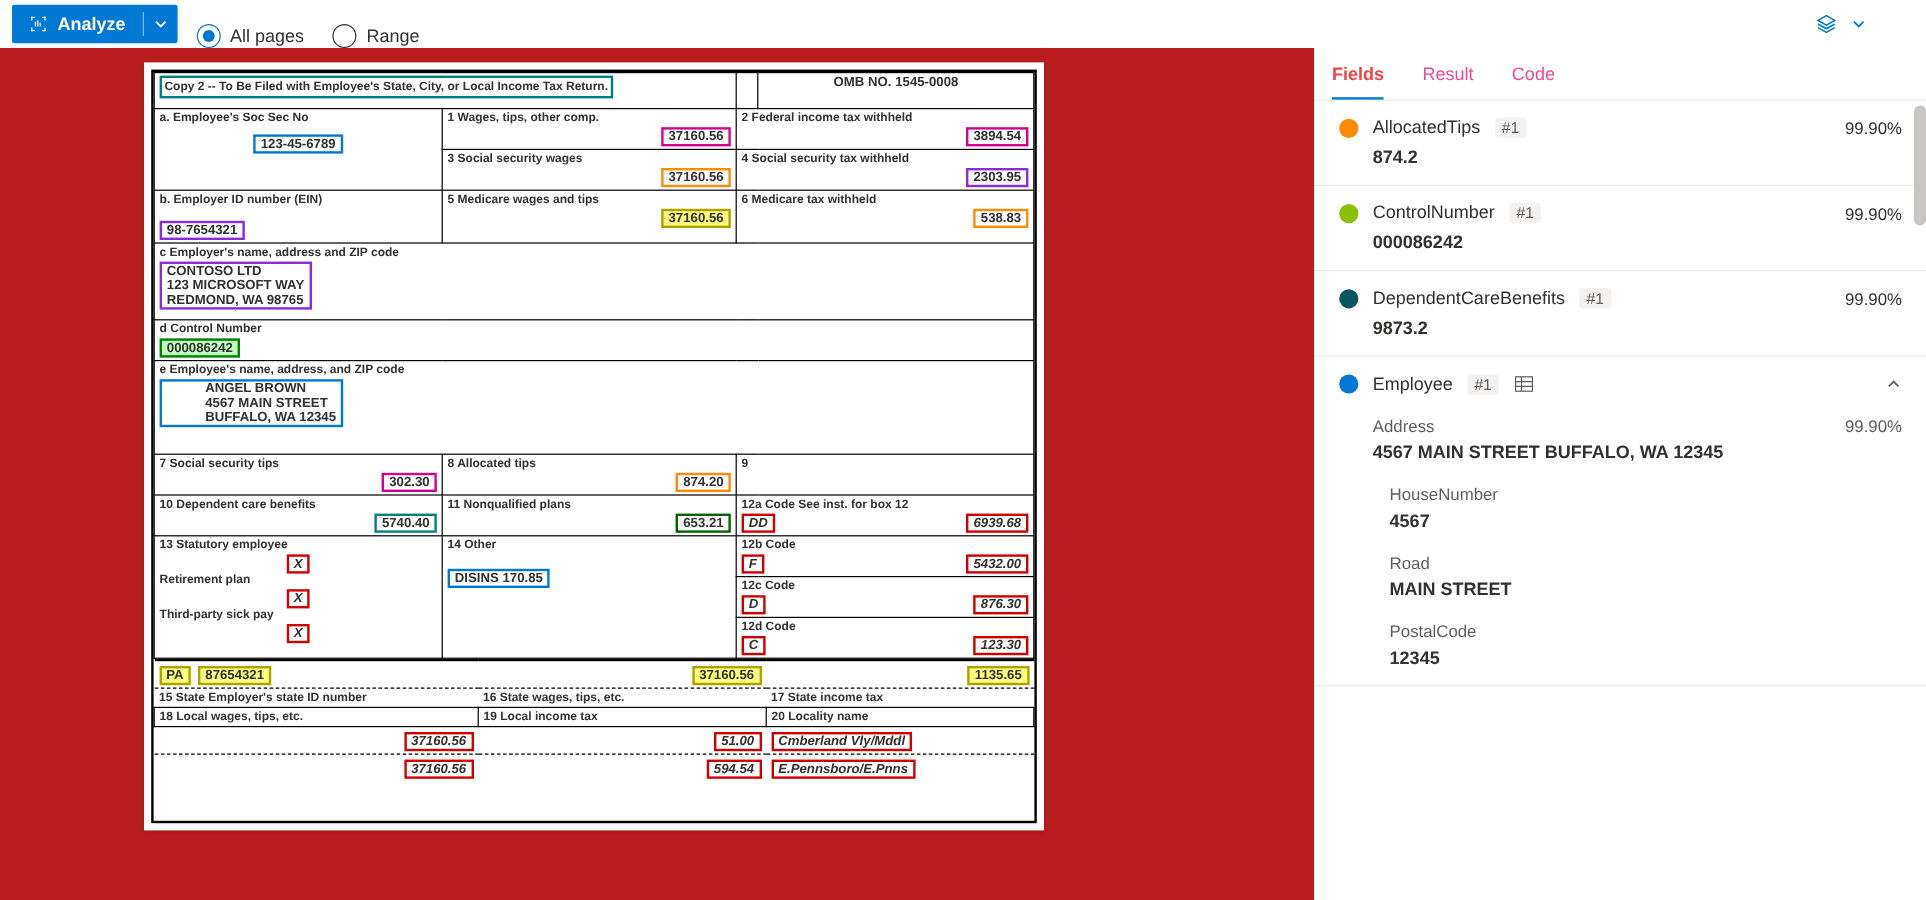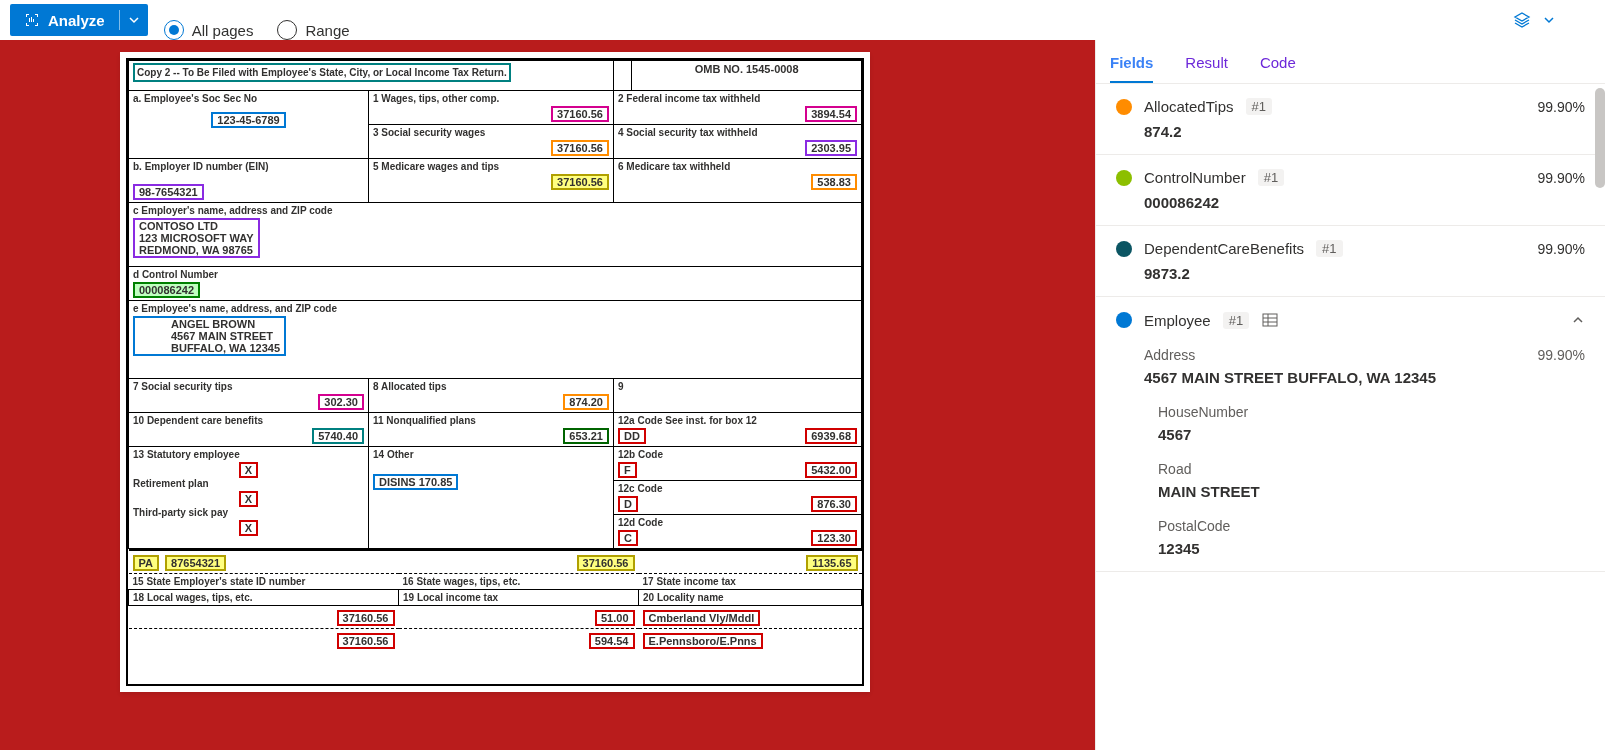--- a/index.html
+++ b/index.html
@@ -22,29 +22,29 @@
 .w2 td { border: 1px solid #000; vertical-align: top; padding: 2px 4px; font-size: 11px; position: relative; }
 .w2 table { border-collapse: collapse; width: 100%; }
 .lbl { font-weight: bold; font-size: 10px; display: block; }
 .hl { display: inline-block; border: 2px solid; padding: 0 4px; font-weight: bold; margin-top: 2px; }
 .hl-blue { border-color: #0078d4; }
 .hl-purple { border-color: #8a2be2; }
 .hl-magenta { border-color: #d4008f; }
 .hl-orange { border-color: #ff8c00; }
 .hl-y { border-color: #b0a000; background: #ffff80; }
 .hl-teal { border-color: #008080; }
-.hl-red { border-color: #d00000; }
+.hl-red { border-color: #d00000; font-style: italic; }
 .hl-green { border-color: #008000; background: #c0ffc0; }
 .hl-darkg { border-color: #006400; }
 .val-r { text-align: right; display: block; }
 .teal-box { border: 2px solid #008080; display: inline-block; padding: 2px; font-size: 10px; font-weight: bold; }
 .sidebar { width: 510px; border-left: 1px solid #edebe9; display: flex; flex-direction: column; background: #fff; }
 .tabs { display: flex; padding: 0 14px; height: 44px; align-items: flex-end; gap: 32px; border-bottom: 1px solid #edebe9; }
-.tab { padding-bottom: 10px; cursor: pointer; font-size: 15px; color: #6d28d9; border-bottom: 2px solid transparent; }
-.tab.active { color: #3b82f6; border-bottom-color: #0078d4; font-weight: 600; }
+.tab { padding-bottom: 10px; cursor: pointer; font-size: 15px; color: #ec4899; border-bottom: 2px solid transparent; }
+.tab.active { color: #ef4444; border-bottom-color: #0078d4; font-weight: 600; }
 .fields-list { flex: 1; overflow-y: auto; }
 .field-row { border-bottom: 1px solid #edebe9; padding: 14px 20px; }
 .field-head { display: flex; align-items: center; gap: 12px; }
 .field-dot { width: 16px; height: 16px; border-radius: 50%; }
 .field-name { font-size: 15px; }
 .field-badge { background: #f3f2f1; padding: 1px 6px; border-radius: 3px; font-size: 13px; color: #605e5c; }
 .field-conf { margin-left: auto; font-size: 14px; color: #323130; }
 .field-val { margin-left: 28px; margin-top: 8px; font-weight: 600; font-size: 15px; }
 .sub-section { margin-top: 18px; margin-left: 28px; }
 .sub-head { display: flex; color: #605e5c; font-size: 14px; }

